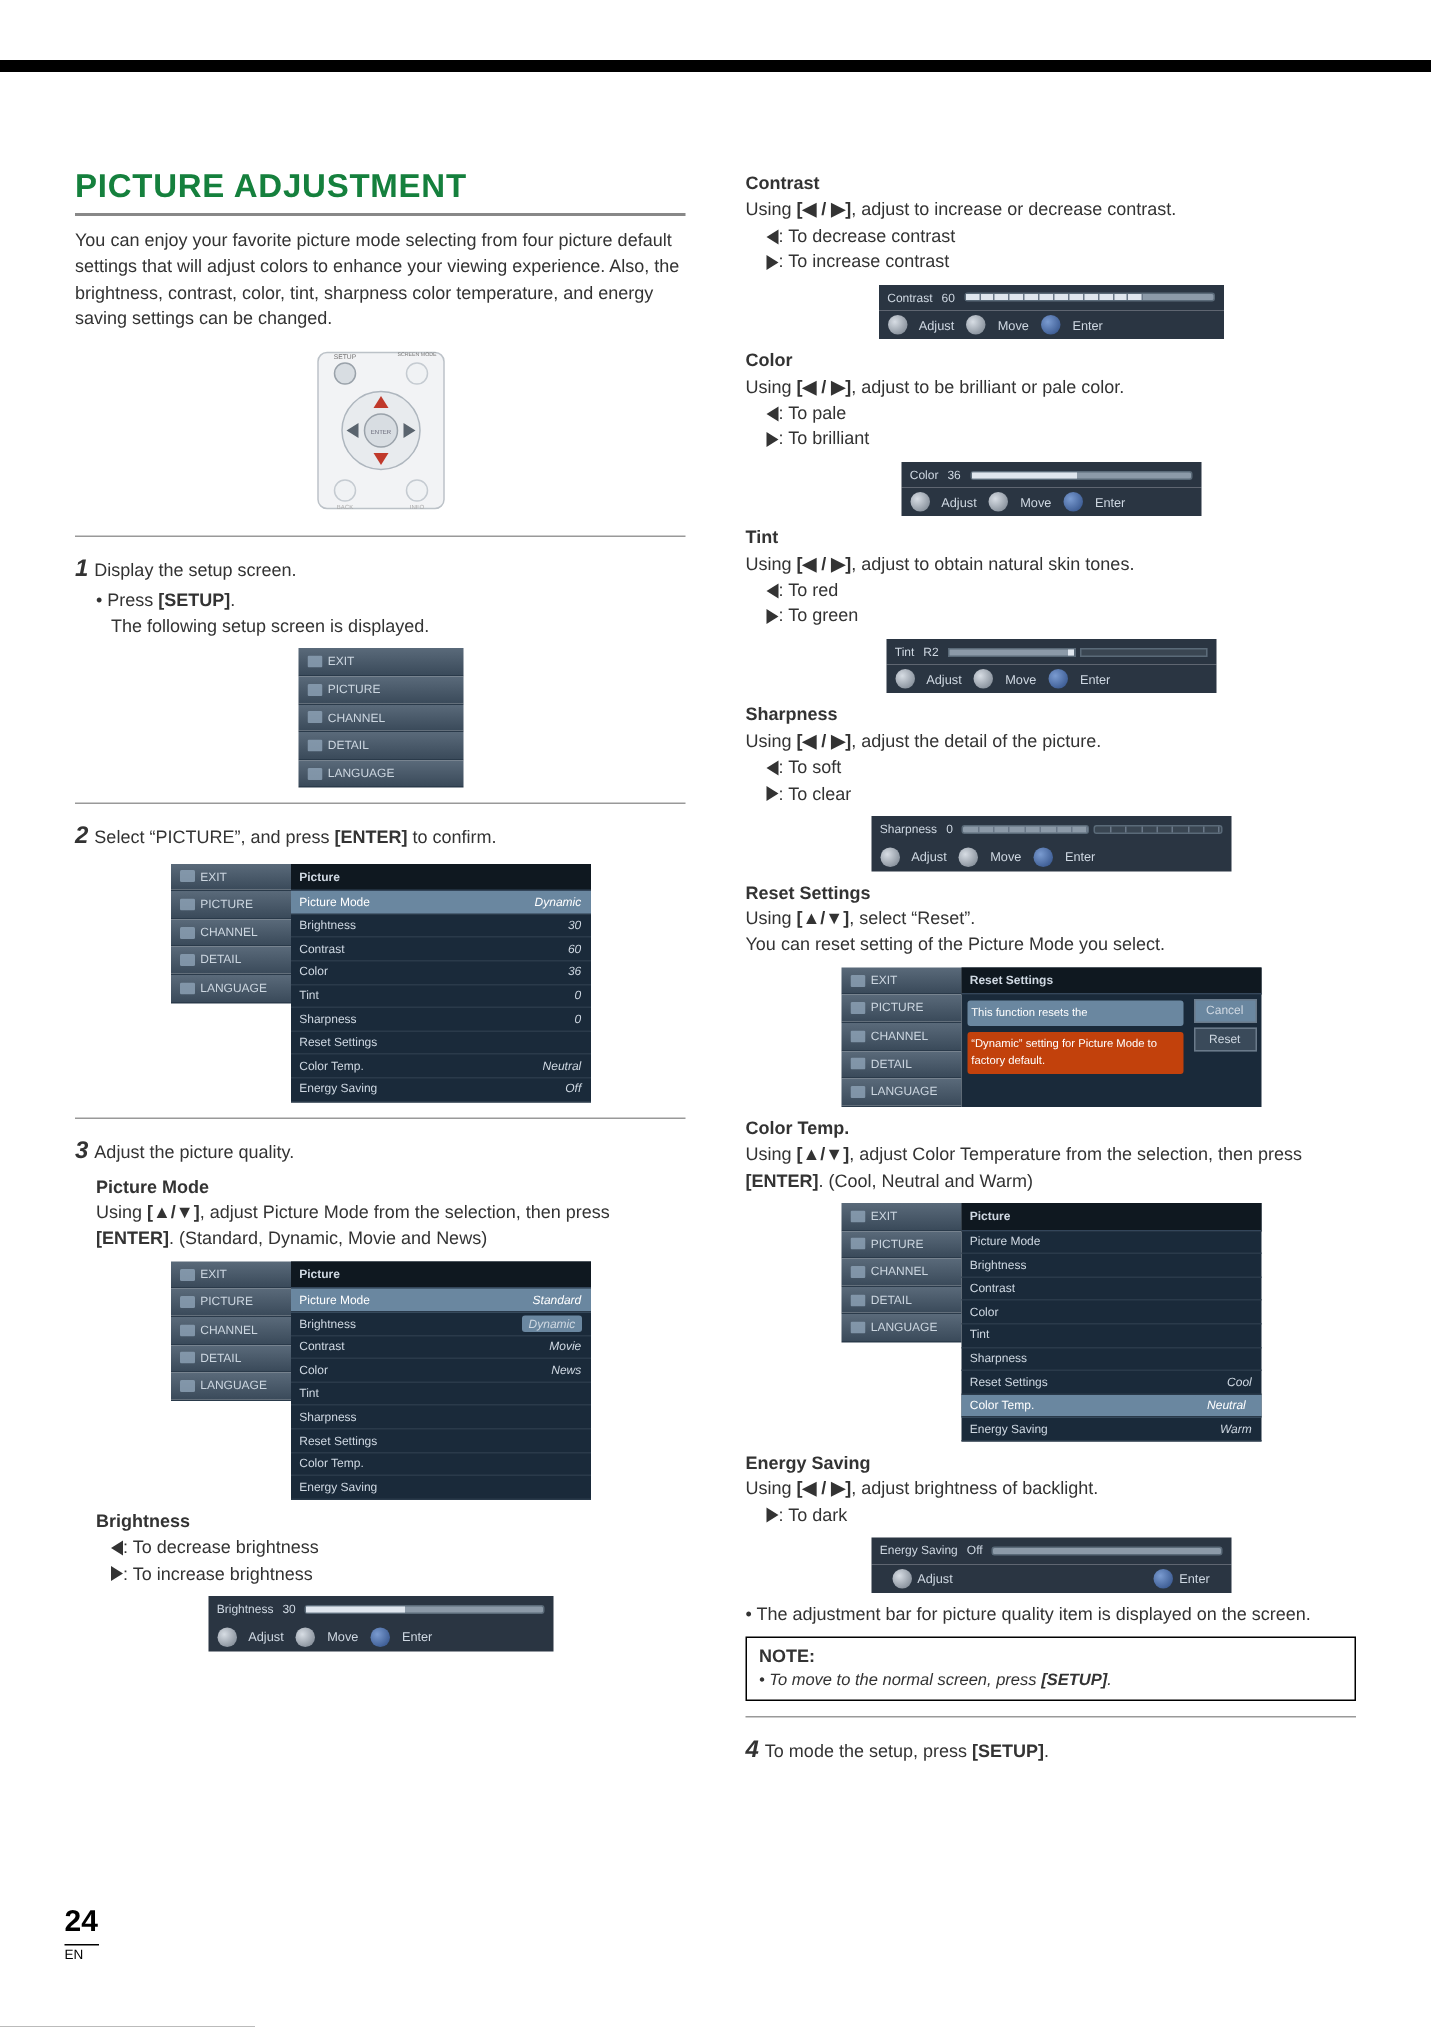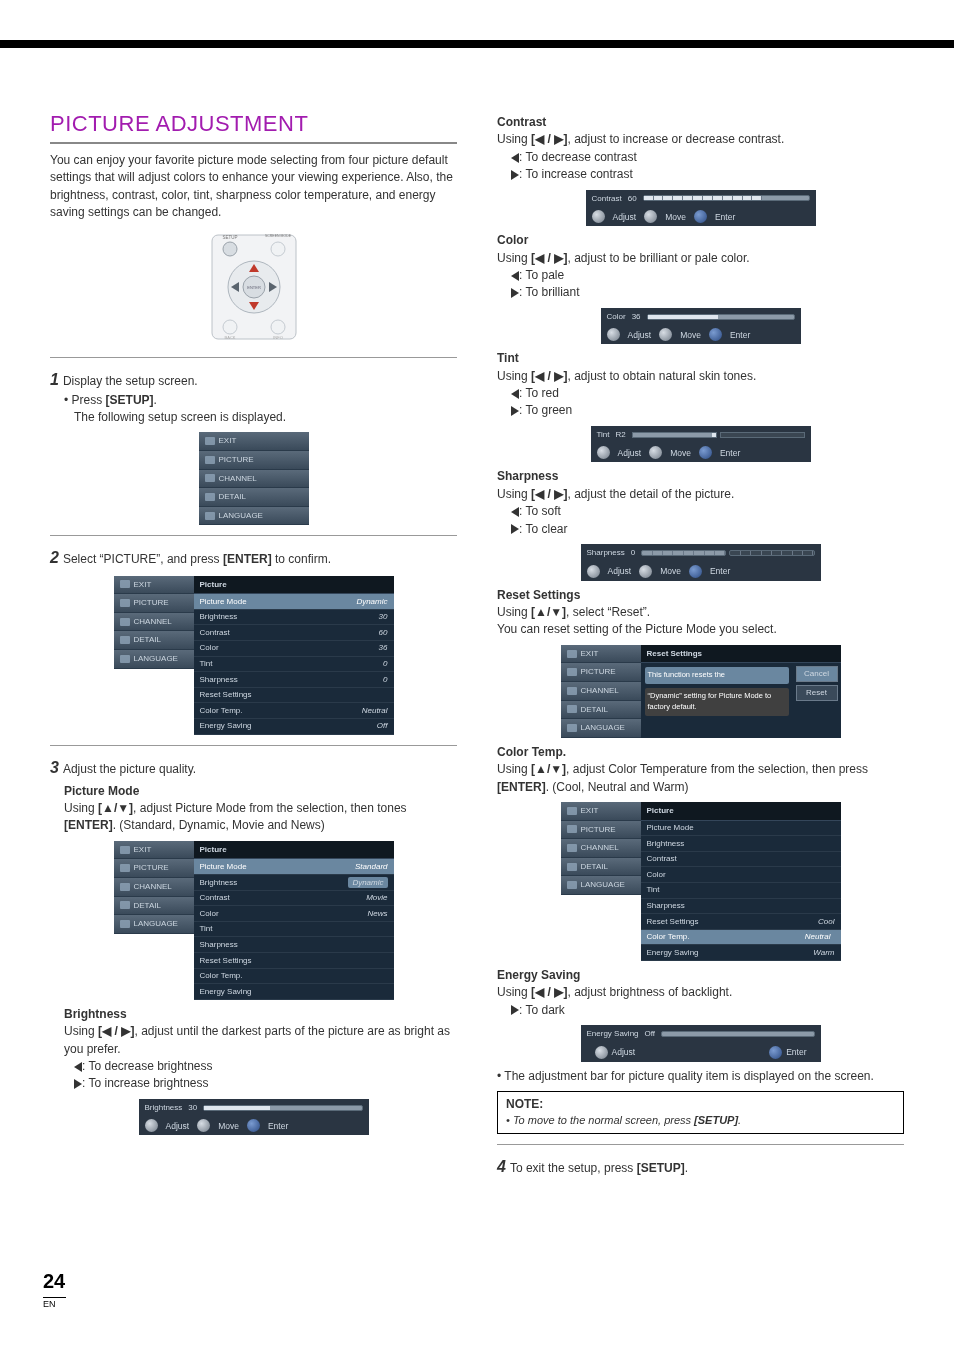--- a/index.html
+++ b/index.html
@@ -1,21 +1,21 @@
 <!DOCTYPE html>
 <html><head>
 <meta charset="utf-8">
 <style>
   * { box-sizing: border-box; margin: 0; padding: 0; }
   body { background: #4a4a4a; font-family: Arial, Helvetica, sans-serif; }
   .page { width: 954px; height: 1351px; background: #ffffff; margin: 0 auto; position: relative; padding: 40px 0 0 0; }
   .blackbar { background: #000; height: 8px; width: 100%; margin-bottom: 60px; }
   .content { display: flex; padding: 0 50px; gap: 40px; }
   .col { flex: 1; font-size: 12px; color: #333; line-height: 1.45; }
-  .left .h1 { font-size: 22px; font-weight: normal; color: #a21caf; border-bottom: 2px solid #888; padding-bottom: 2px; margin-bottom: 8px; letter-spacing: 0.5px; }
+  .left .h1 { font-size: 22px; font-weight: bold; color: #15803d; border-bottom: 2px solid #888; padding-bottom: 2px; margin-bottom: 8px; letter-spacing: 0.5px; }
   .stepnum { font-style: italic; font-weight: bold; font-size: 16px; margin-right: 4px; }
   .hr { border-top: 1px solid #999; margin: 10px 0; }
   .sub { font-weight: bold; margin-top: 4px; }
   .indent { padding-left: 14px; }
   .indent2 { padding-left: 24px; }
   .bold { font-weight: bold; }
   .center { display:flex; justify-content:center; margin:6px 0; }
   .remote { width:100px; height:120px; }
   .menu-box { width:110px; }
   .menu-tab { background:linear-gradient(#5a6a7a,#3a4a5a); color:#ccd6e0; font-size:8px; padding:3px 6px; border-bottom:1px solid #2a3a4a; display:flex; align-items:center; gap:4px; }
@@ -199,21 +199,21 @@
                 <span class="r">Off</span>
               </div>
             </div>
           </div>
         </div>
 
       <div class="hr"></div>
       <p><span class="stepnum">3</span><span>Adjust the picture quality.</span></p>
 
       <p class="sub indent">Picture Mode</p>
-      <p class="indent"><span>Using </span><span class="bold">[▲/▼]</span><span>, adjust Picture Mode from the selection, then tones </span><span class="bold">[ENTER]</span><span>. (Standard, Dynamic, Movie and News)</span></p>
+      <p class="indent"><span>Using </span><span class="bold">[▲/▼]</span><span>, adjust Picture Mode from the selection, then press </span><span class="bold">[ENTER]</span><span>. (Standard, Dynamic, Movie and News)</span></p>
 
       <div class="center">
           <div class="osd-table" id="osd2">
             <div class="osd-left">
               <div class="menu-tab">
                 <svg width="10" height="8" viewBox="0 0 10 8">
                   <rect x="0" y="0" width="10" height="8" fill="#8fa4b8" rx="1"></rect>
                 </svg>
                 <span>EXIT</span>
               </div>
@@ -278,21 +278,20 @@
               </div>
               <div class="osd-row">
                 <span class="l">Energy Saving</span>
                 <span class="r"></span>
               </div>
             </div>
           </div>
         </div>
 
       <p class="sub indent">Brightness</p>
-      <p class="indent"><span>Using </span><span class="bold">[◀ / ▶]</span><span>, adjust until the darkest parts of the picture are as bright as you prefer.</span></p>
       <p class="indent2"><span class="tri l"></span><span>: To decrease brightness</span></p>
       <p class="indent2"><span class="tri r"></span><span>: To increase brightness</span></p>
       <div class="center">
           <div class="barstrip">
     <div class="barrow" style="width:230px;">
               <span>Brightness</span>
               <span>30</span>
               <div class="bar-outer">
                 <div class="bar-fill" style="width:42%;"></div>
               </div>
@@ -456,21 +455,21 @@
                     <rect x="0" y="0" width="10" height="8" fill="#8fa4b8" rx="1"></rect>
                   </svg>
                   <span>LANGUAGE</span>
                 </div>
               </div>
               <div class="osd-right">
                 <div class="osd-head">Reset Settings</div>
     <div style="display:flex;">
       <div style="flex:1;">
                     <div class="reset-desc" style="background:#6a87a0;">This function resets the</div>
-                    <div class="reset-desc" style="background:#404040;">“Dynamic” setting for Picture Mode to factory default.</div>
+                    <div class="reset-desc" style="background:#c2410c;">“Dynamic” setting for Picture Mode to factory default.</div>
                   </div>
       <div style="width:48px;">
                     <div class="reset-btn" style="background:#6a87a0;">Cancel</div>
                     <div class="reset-btn">Reset</div>
                   </div>
     </div>
               </div>
             </div>
           </div>
       </div>
@@ -576,21 +575,21 @@
           </div>
         <p style="margin-top:4px;">• The adjustment bar for picture quality item is displayed on the screen.</p>
       </div>
 
       <div class="note-box">
         <div class="nt">NOTE:</div>
         <div class="nb"><span>• To move to the normal screen, press </span><span class="bold">[SETUP]</span><span>.</span></div>
       </div>
 
       <div class="hr"></div>
-      <p><span class="stepnum">4</span><span>To exit the setup, press </span><span class="bold">[SETUP]</span><span>.</span></p>
+      <p><span class="stepnum">4</span><span>To mode the setup, press </span><span class="bold">[SETUP]</span><span>.</span></p>
     </div>
   </div>
 
   <div class="pagenum">
     <span class="pn">24</span>
     <span class="en">EN</span>
   </div>
 </div>
 
 </body></html>

